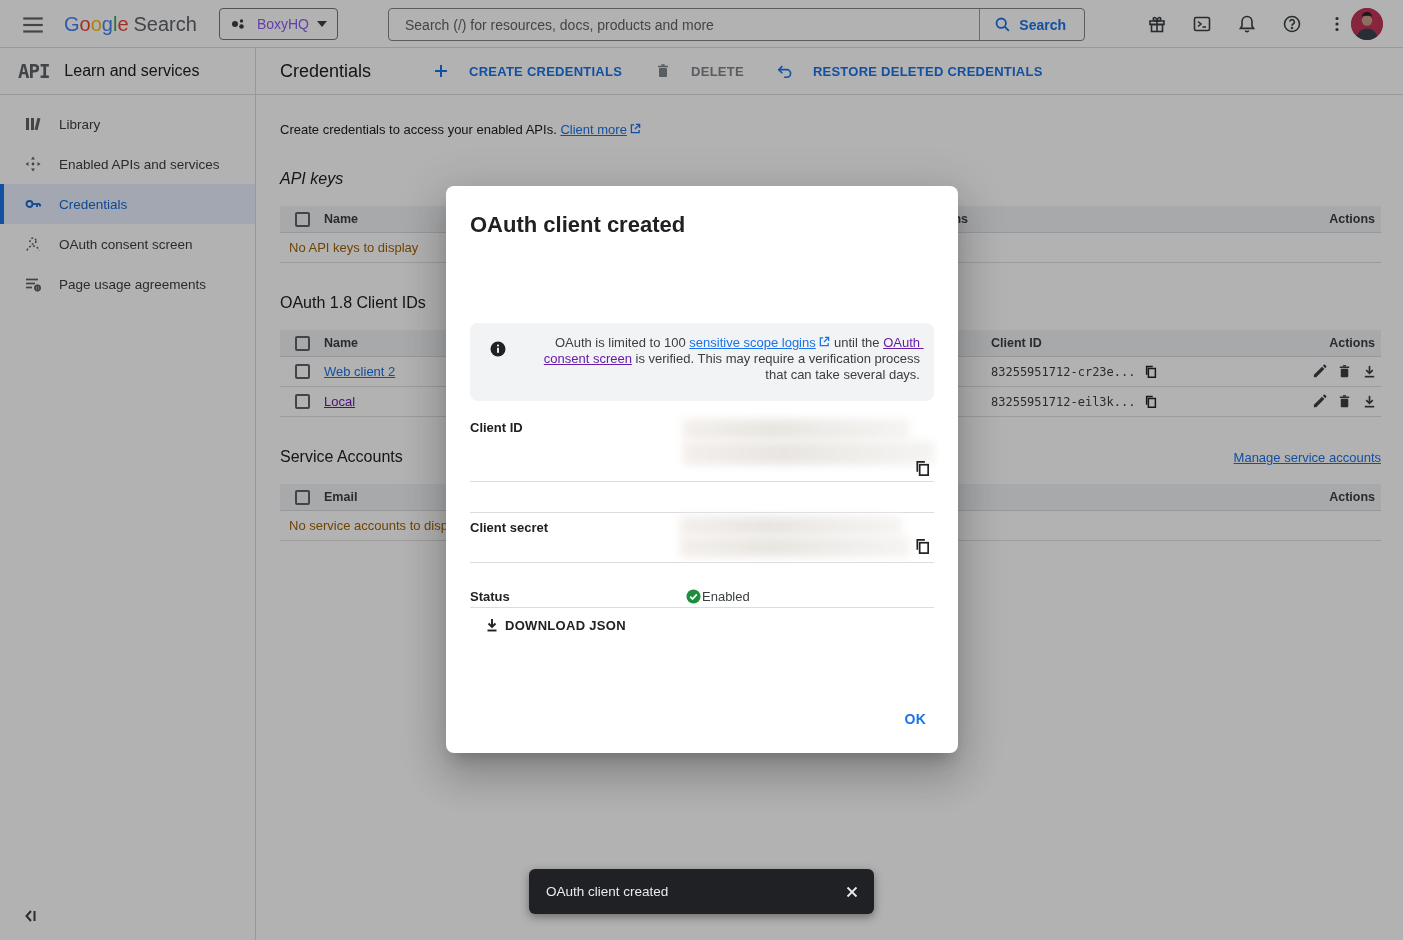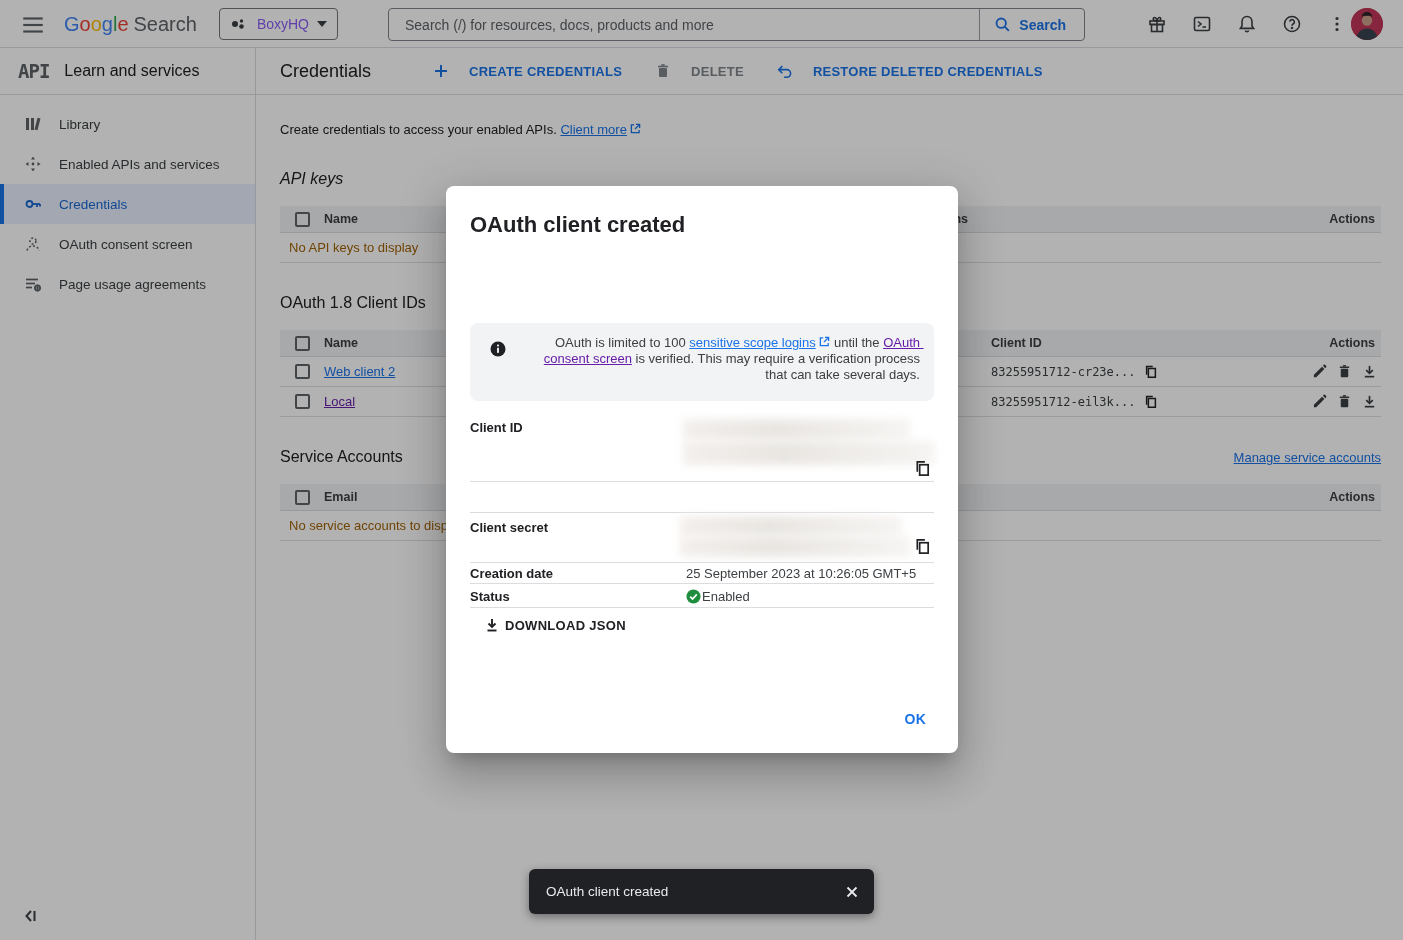--- a/index.html
+++ b/index.html
@@ -419,24 +419,20 @@
     <div class="d-row" style="top:327px; height:50px;">
       <span class="d-label" style="position:absolute; left:0; top:7px;">Client secret</span>
     </div>
     <div class="blurbar" style="left:234px; top:330px; width:222px; height:20px;"></div>
     <div class="blurbar" style="left:234px; top:350px; width:230px; height:21px;"></div>
     <svg class="d-copy" style="left:468px; top:352px;" viewBox="0 0 18 18" fill="none" stroke="currentColor" stroke-width="1.8">
         <rect x="6" y="5" width="9" height="11"></rect>
         <path d="M3.5 12.5 V2 H11.5"></path>
       </svg>
 
-    <div class="d-row" style="top:377px; height:21px;">
-      <span class="d-label" style="position:absolute; left:0; top:3px;">Creation date</span>
-      <span class="d-value" style="position:absolute; left:216px; top:3px;">25 September 2023 at 10:26:05 GMT+5</span>
-    </div>
 
     <div class="d-row" style="top:398px; height:24px;">
       <span class="d-label" style="position:absolute; left:0; top:5px;">Status</span>
       <svg class="status-ic" style="position:absolute; left:216px; top:5px;" viewBox="0 0 16 16">
         <circle cx="8" cy="8" r="7.5" fill="#1e8e3e"></circle>
           <polyline points="4.5,8.2 7,10.7 11.5,5.8" fill="none" stroke="#fff" stroke-width="1.8"></polyline>
       </svg>
       <span class="d-value" style="position:absolute; left:232px; top:5px;">Enabled</span>
     </div>
 

